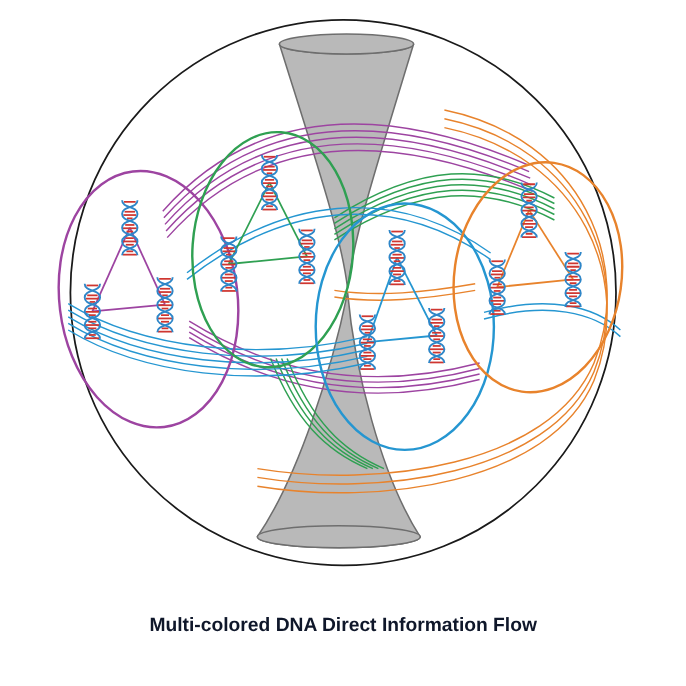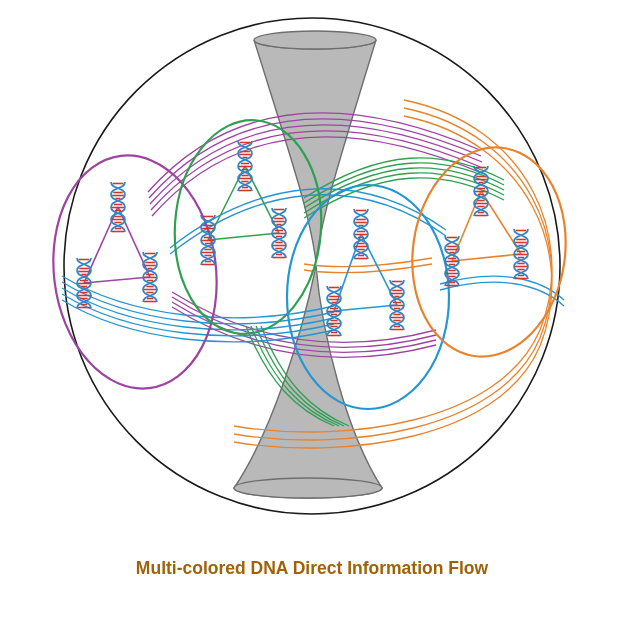--- a/index.html
+++ b/index.html
@@ -1,18 +1,18 @@
 <!DOCTYPE html>
 <html><head>
 <meta charset="utf-8">
 <style>
   html,body{margin:0;padding:0;background:#ffffff;}
   .page{width:624px;height:624px;background:#ffffff;position:relative;font-family:"Liberation Sans",sans-serif;overflow:hidden;}
   .diagram-wrap{width:624px;height:532px;position:relative;}
-  .caption{width:624px;text-align:center;margin-top:26px;font-size:17.5px;font-weight:bold;color:#a16207;font-family:"Liberation Sans",sans-serif;}
+  .caption{width:624px;text-align:center;margin-top:26px;font-size:17.5px;font-weight:bold;color:#0f172a;font-family:"Liberation Sans",sans-serif;}
   svg{display:block;}
 </style>
 </head>
 <body>
 
 <div class="page">
   <div class="diagram-wrap">
     <svg width="624" height="532" viewBox="0 0 624 532" xmlns="http://www.w3.org/2000/svg">
         <circle cx="312" cy="266" r="248" fill="#ffffff" stroke="#1a1a1a" stroke-width="1.6"></circle>
         <path d="M 254 40 A 61 9 0 0 0 376 40 C 341 155 322 214 316 262 C 310 214 290 155 254 40 Z" fill="#b9b9b9" stroke="#6e6e6e" stroke-width="1.4"></path>

